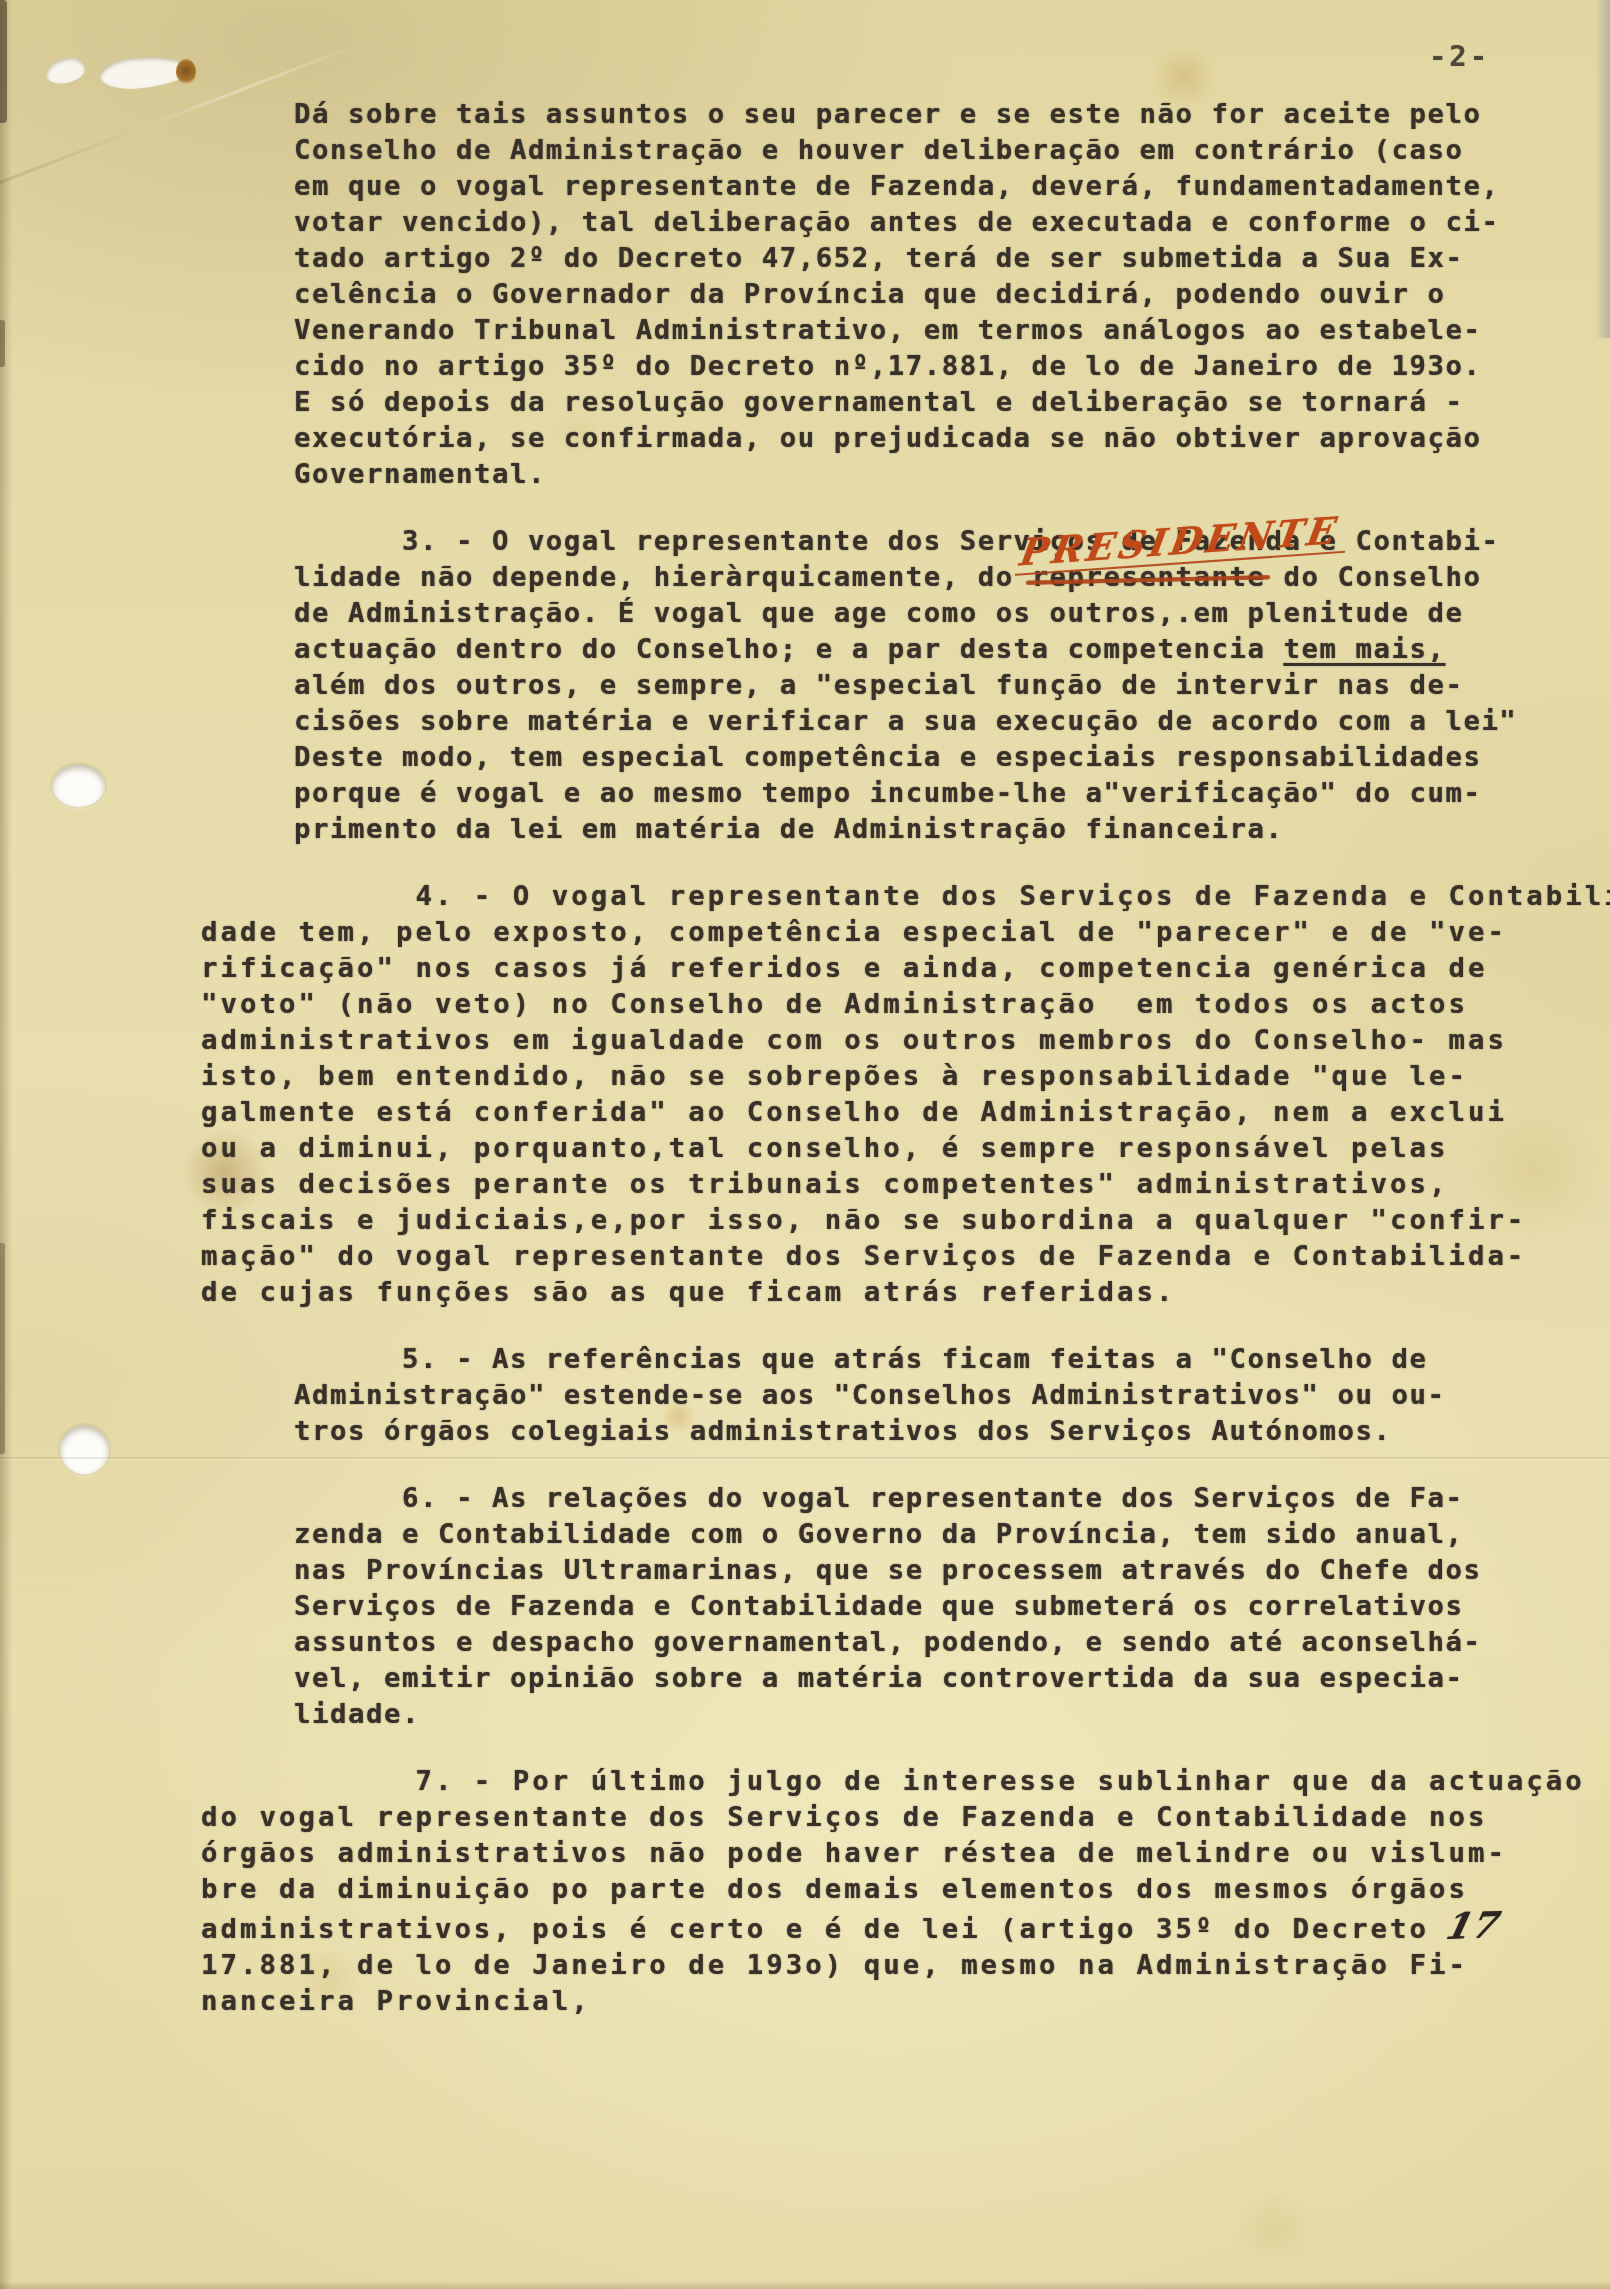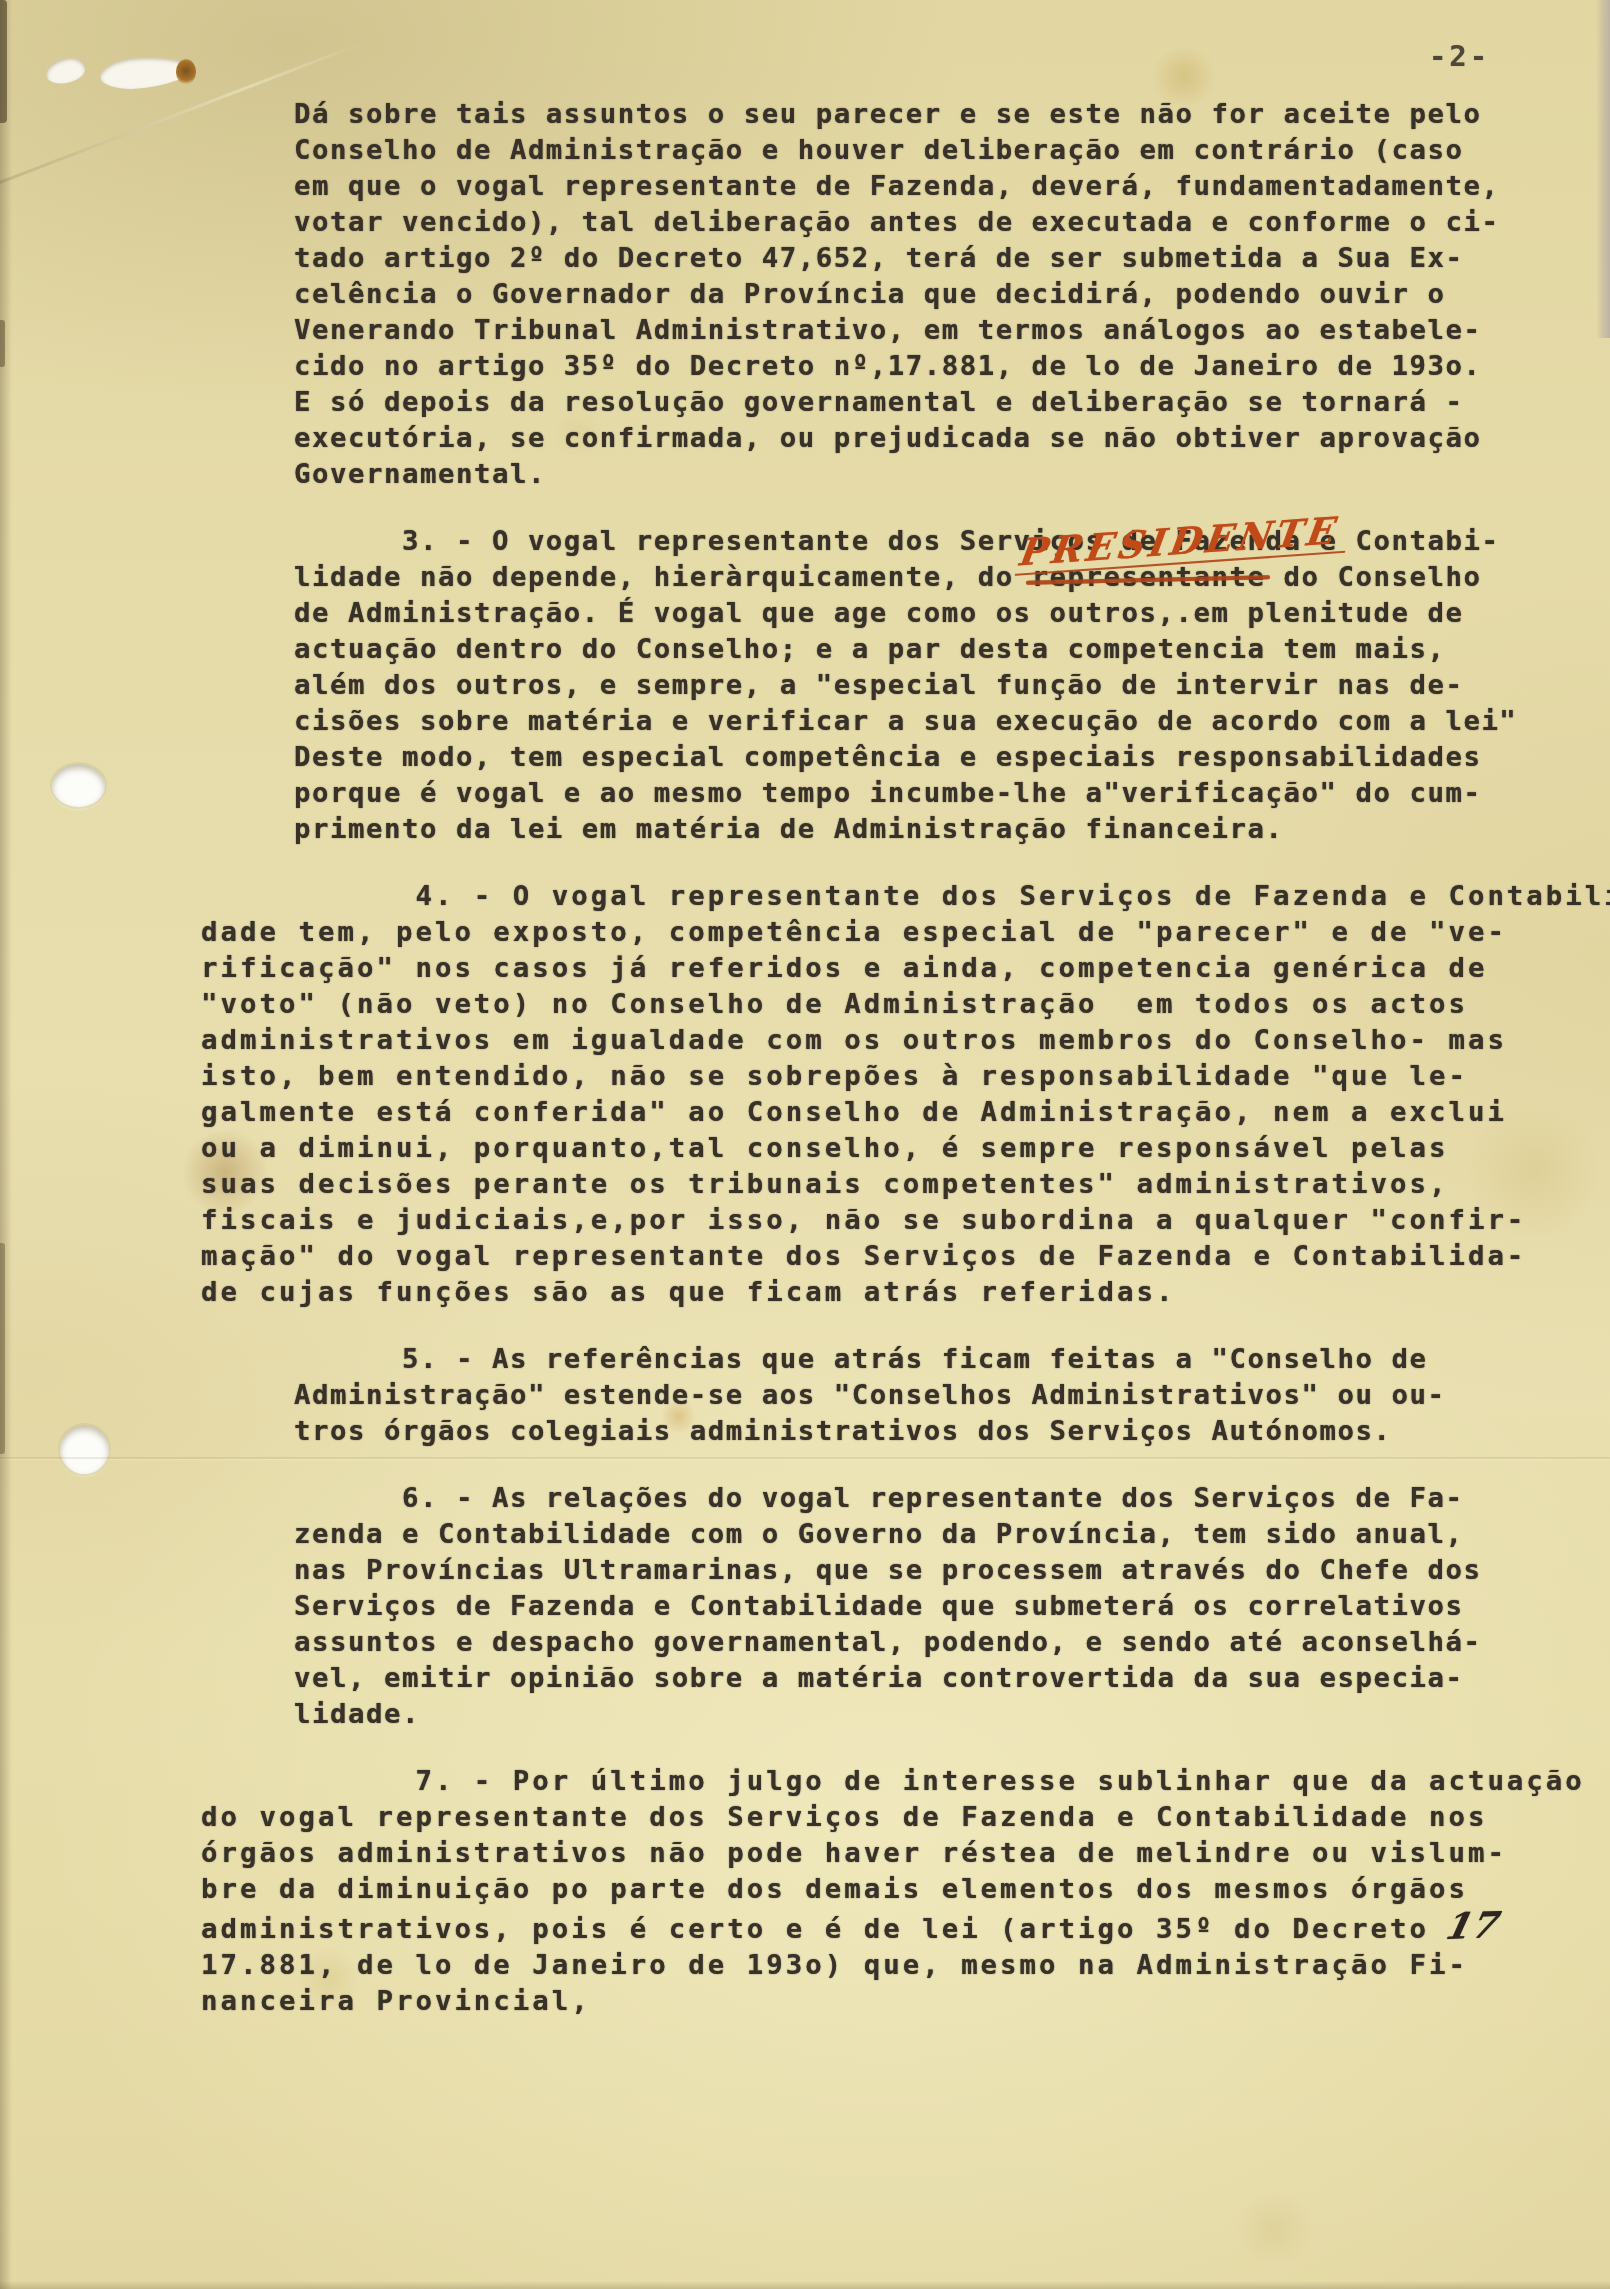--- a/index.html
+++ b/index.html
@@ -25,21 +25,21 @@
     color:#38312a;
     font-size:27.4px;line-height:36px;
     white-space:pre;
     text-shadow:0 0 1px rgba(52,44,32,.65), 0 0 2px rgba(52,44,32,.25);
   }
   .para{position:relative;}
   .para + .para{margin-top:31px;}
   .marg-a{margin-left:294px;letter-spacing:1.5px;}
   .marg-b{margin-left:201px;letter-spacing:3px;}
   .line{position:relative;}
-  .u{text-decoration-thickness:2.9px;text-underline-offset:4.9px;}
+  .u{text-decoration:underline;text-decoration-thickness:2.9px;text-underline-offset:4.9px;}
   .strike-red{position:relative;display:inline-block;}
   .strike-red::after{
     content:'';position:absolute;left:-5.9px;right:-3.9px;top:54%;height:3.9px;
     background:#ab4318;border-radius:2px;opacity:.92;
     transform:rotate(-1.3deg);
     box-shadow:0 0 1px rgba(171,67,24,.8);
   }
   .hw-note{
     position:absolute;left:-13.7px;top:-36px;
     font-family:"DejaVu Serif","Liberation Serif",serif;

